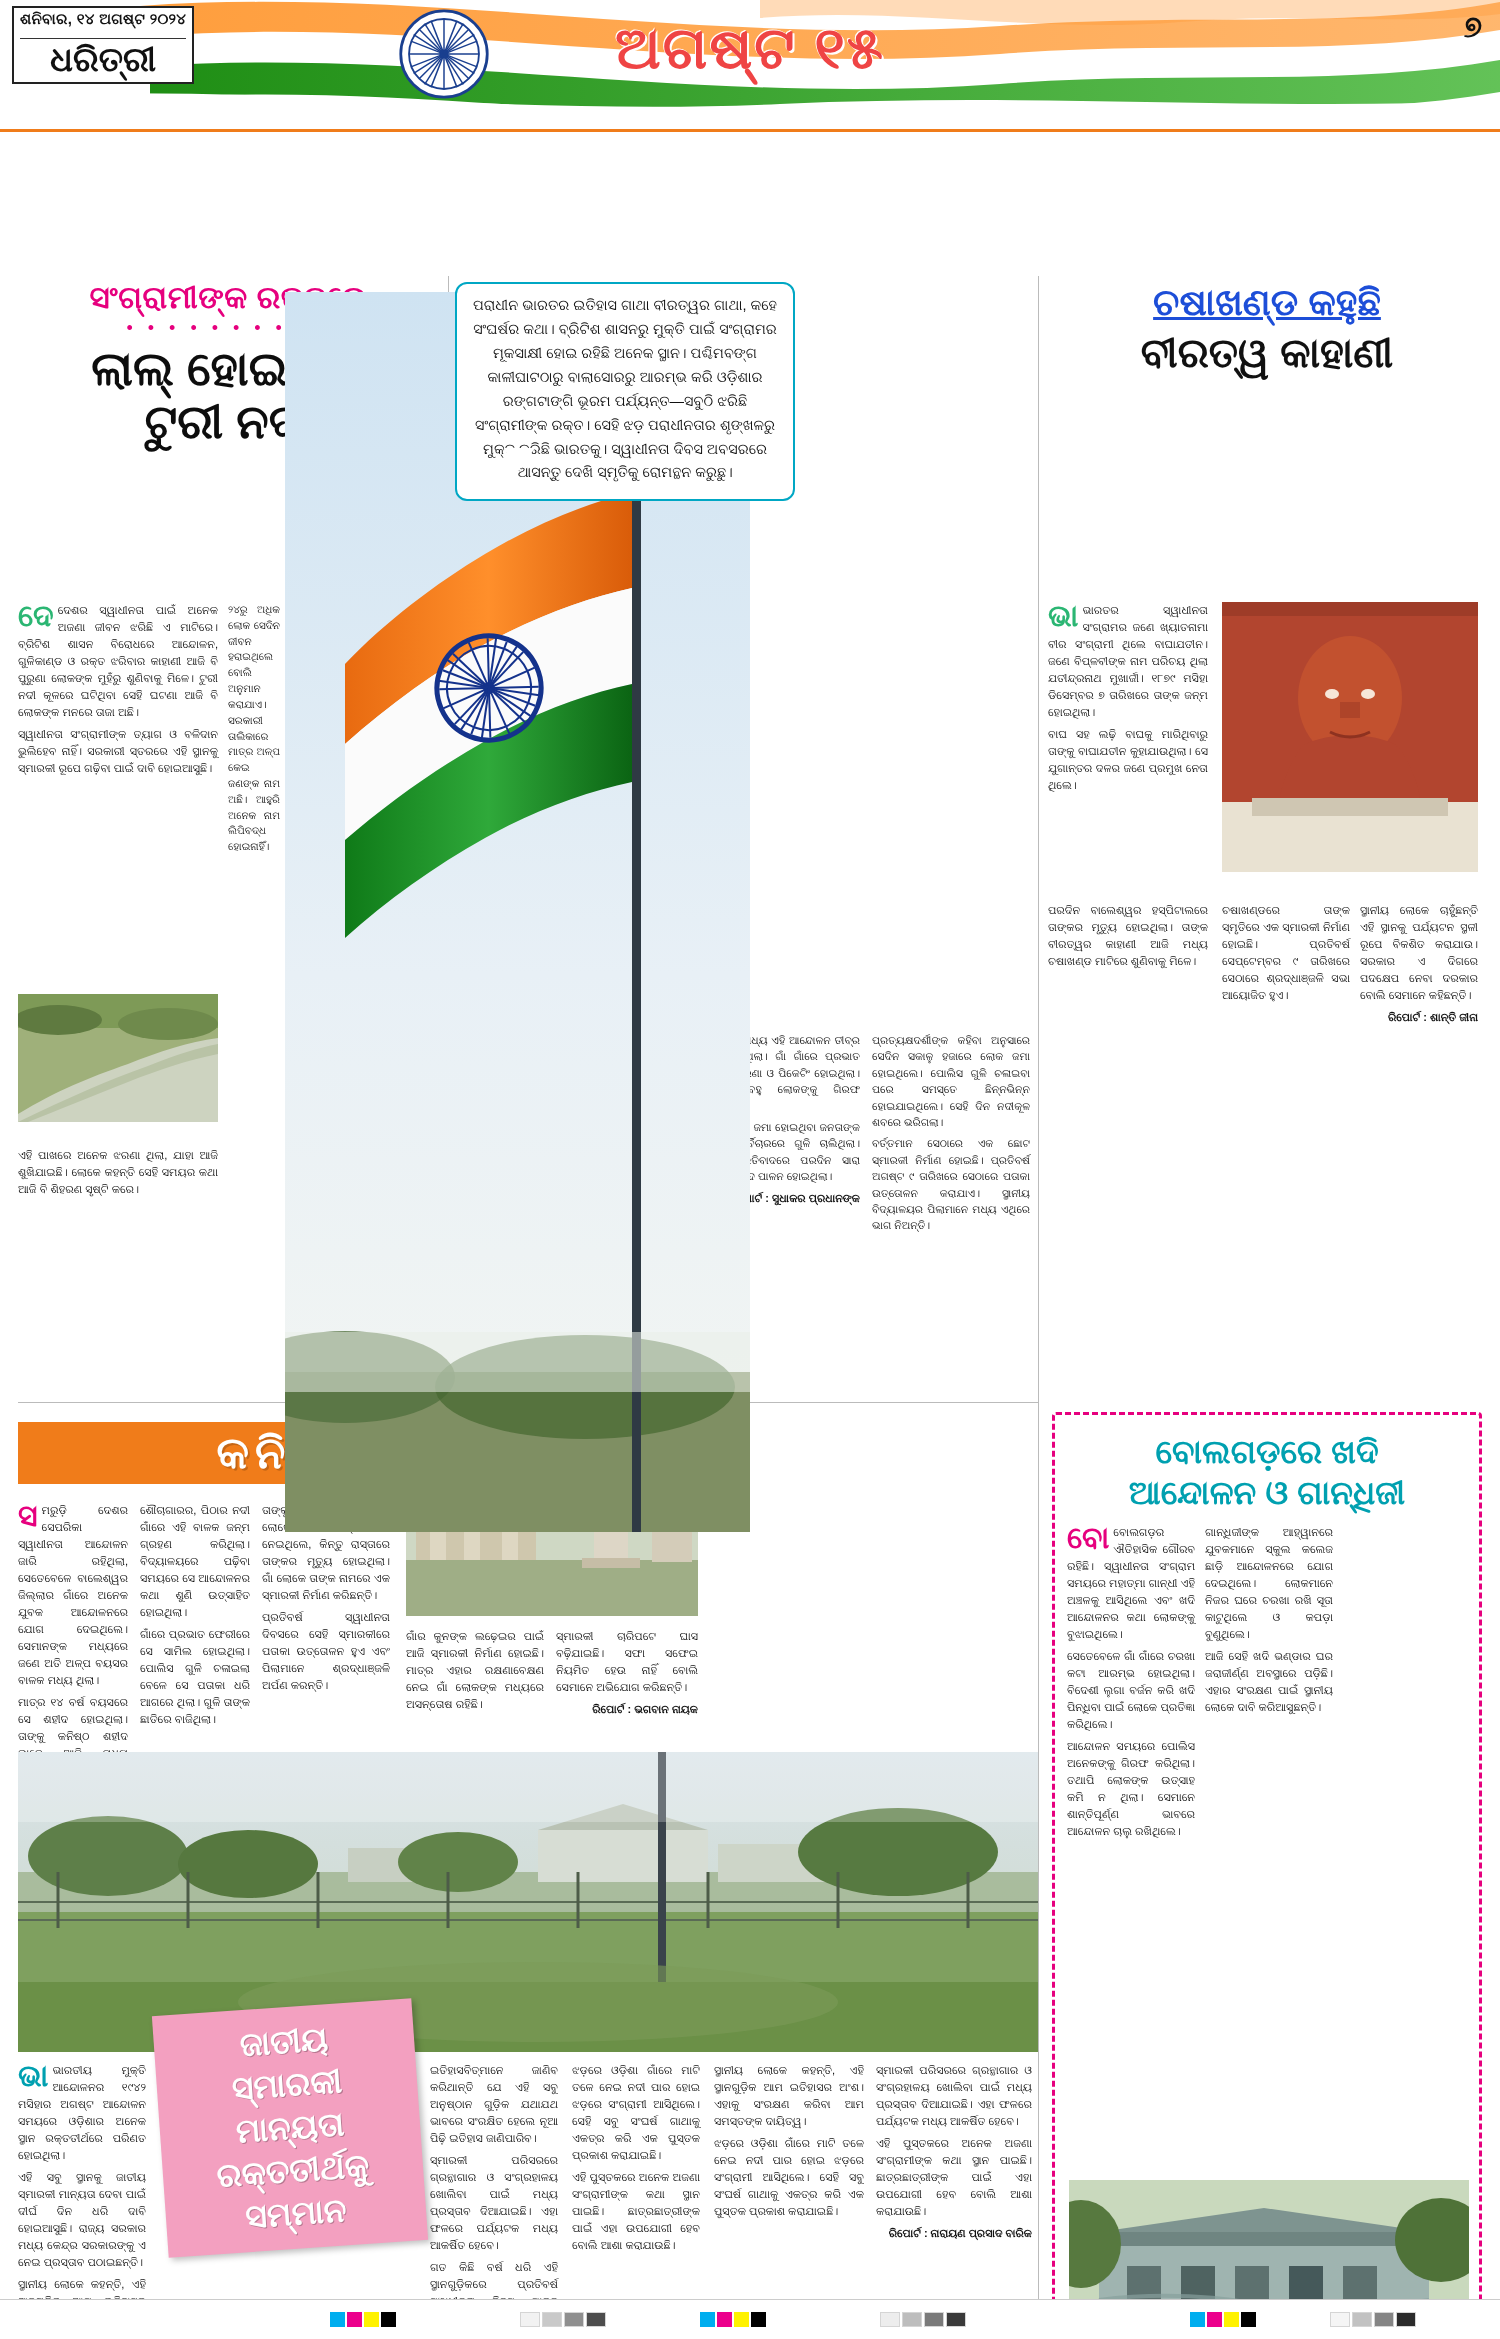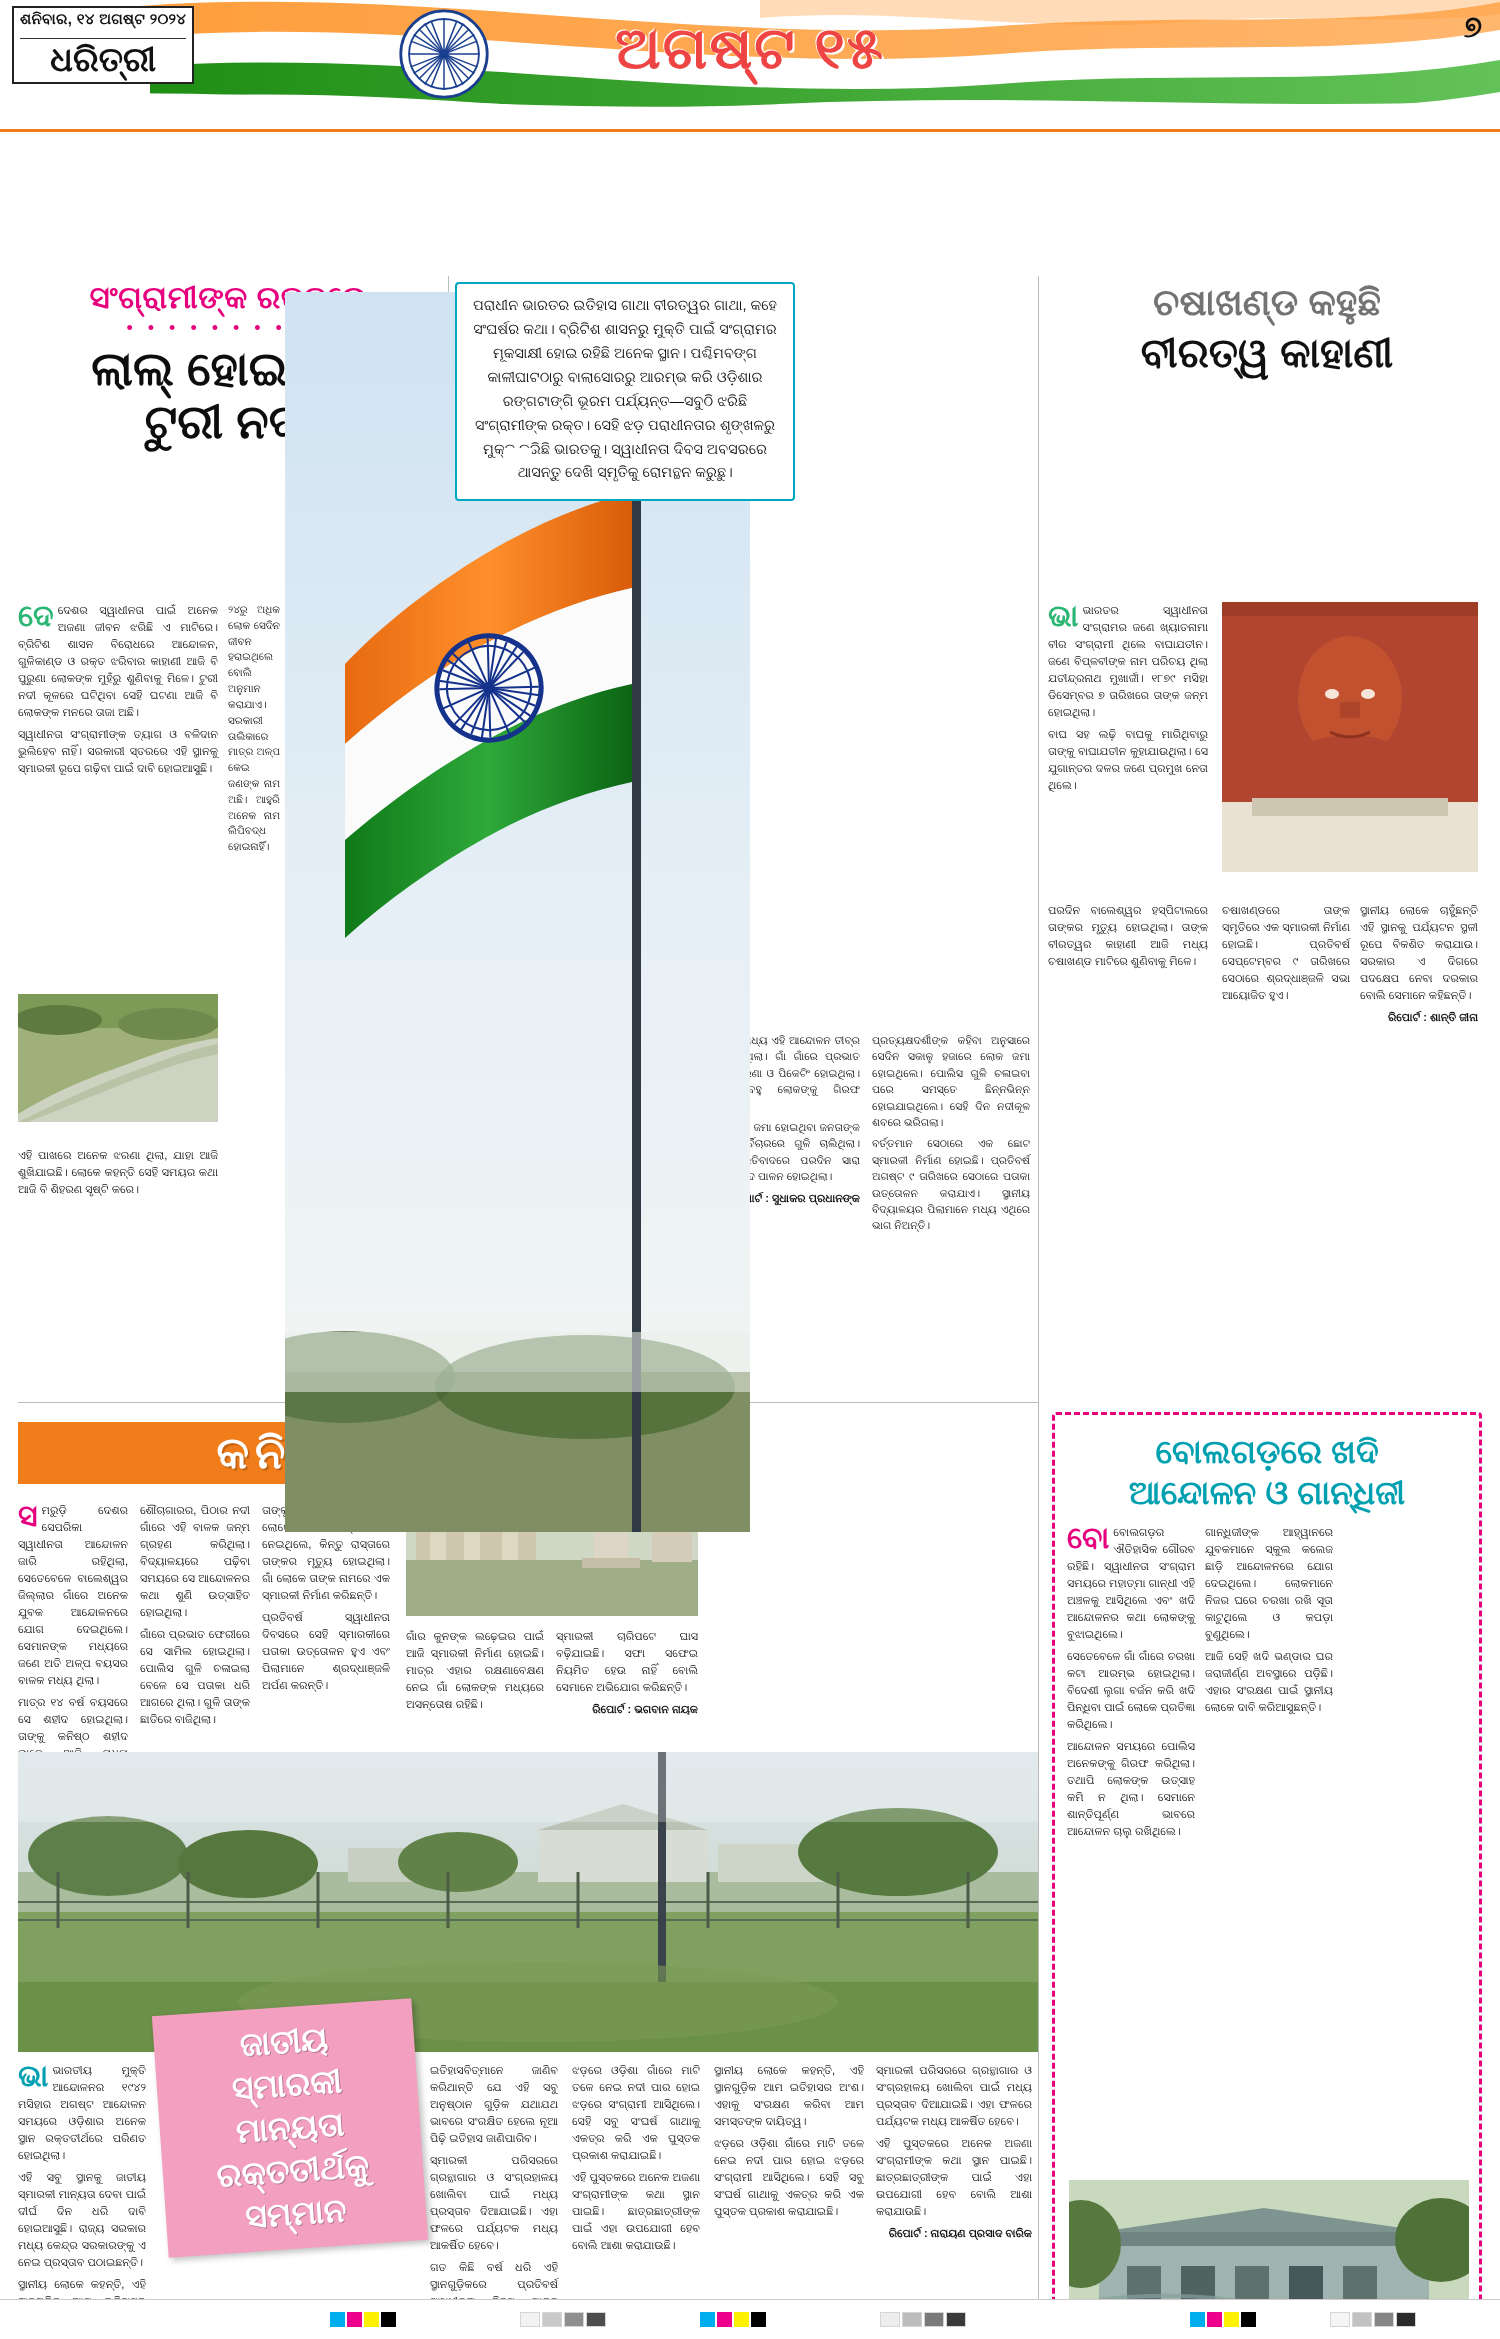--- a/index.html
+++ b/index.html
@@ -68,27 +68,27 @@
   }
   .hl-dots {
     color: #e6007e; font-size: 18px; letter-spacing: 5px; margin: 2px 0 4px;
   }
   .hl-main {
     font-size: 47px; font-weight: bold; color: #0d0d0d; line-height: 1.12;
   }
   .hl-right {
     position: absolute; right: 18px; top: 150px; width: 430px; text-align: center;
   }
-  .hl-r1 { font-size: 37px; font-weight: bold; color: #737373; line-height: 1.15; }
+  .hl-r1 { font-size: 37px; font-weight: bold; color: #1d4ed8; line-height: 1.15; text-decoration: underline; }
   .hl-r2 { font-size: 41px; font-weight: bold; color: #111; line-height: 1.18; margin-top: 4px; }
 
   
   .bubble {
     position: absolute; left: 455px; top: 150px; width: 340px;
-    border: 2px solid #00a7c4; border-radius: 4px;
+    border: 2px solid #00a7c4; border-radius: 12px;
     background: #fff; padding: 10px 12px 14px;
     text-align: center; z-index: 4;
   }
   .bubble p {
     margin: 0; font-size: 14.5px; line-height: 1.65; color: #111;
   }
   .bubble-tail {
     position: absolute; left: 500px; top: 318px; width: 0; height: 0;
     border-left: 16px solid transparent; border-right: 22px solid transparent;
     border-top: 30px solid #00a7c4; z-index: 3;

